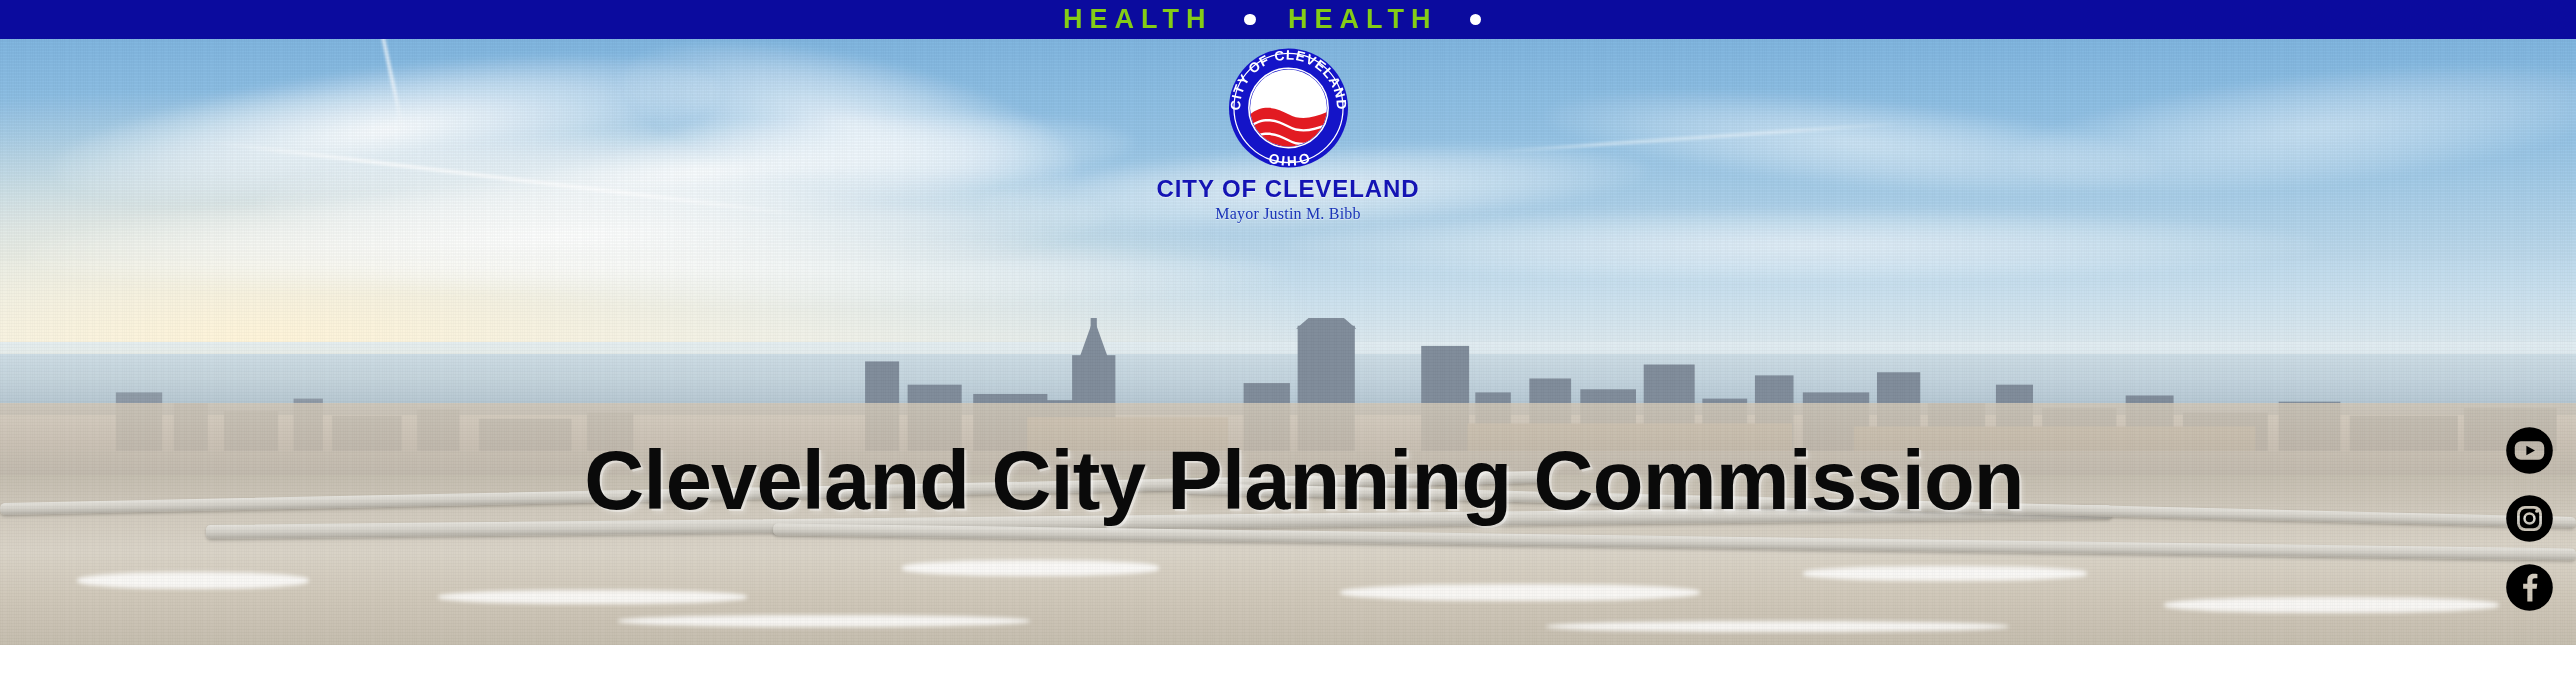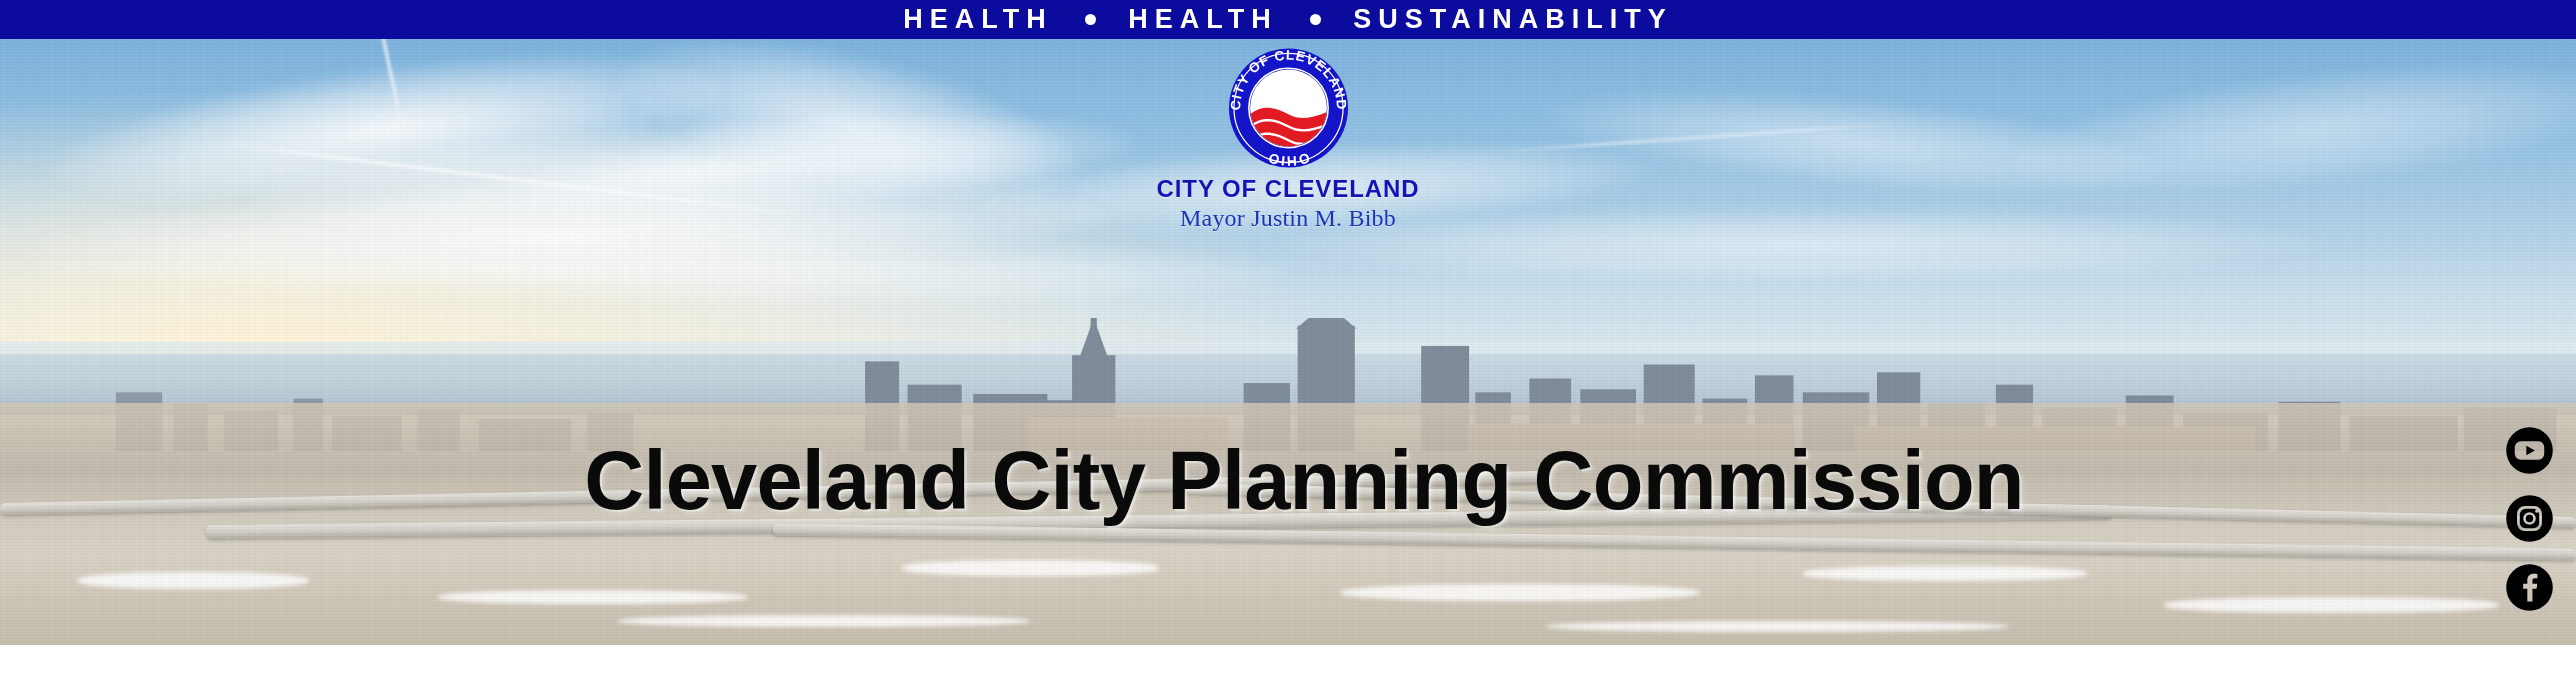--- a/index.html
+++ b/index.html
@@ -27,21 +27,21 @@
     left: 0; top: 0;
     width: 2576px;
     height: 39px;
     background: #0B0B9E;
     display: flex;
     align-items: center;
     justify-content: center;
     z-index: 40;
   }
   .tagline-word {
-    color: #ffffff;
+    color: #84cc16;
     font-family: "Liberation Sans", sans-serif;
     font-weight: 700;
     font-size: 27px;
     letter-spacing: 7px;
     line-height: 1;
     white-space: nowrap;
   }
   .tagline-dot {
     width: 11.6px;
     height: 11.6px;
@@ -203,21 +203,21 @@
     font-weight: 700;
     font-size: 24px;
     letter-spacing: 0.9px;
     line-height: 1.05;
     text-shadow: 0 0.8px 0 rgba(255,255,255,0.5);
   }
   #mayor-name {
     margin-top: 4.6px;
     color: #1A34B8;
     font-family: "Liberation Serif", serif;
-    font-size: 24px;
+    font-size: 16px;
     font-weight: 400;
     letter-spacing: 0.2px;
     line-height: 1.05;
     text-shadow: 0 0.8px 0 rgba(255,255,255,0.45);
   }
 
   
   #main-title {
     position: absolute;
     left: 16px;
@@ -269,21 +269,20 @@
 </head>
 <body>
 
 <div id="page">
 
   <div id="tagline-banner">
     <span class="tagline-word">HEALTH</span>
     <span class="tagline-dot"></span>
     <span class="tagline-word">HEALTH</span>
     <span class="tagline-dot"></span>
-    <span class="tagline-word">SUSTAINABILITY</span>
   </div>
 
   <div id="hero">
 
     <div id="sky"></div>
     <div id="sky-glow"></div>
 
     <div class="cloud c1"></div>
     <div class="cloud c2"></div>
     <div class="cloud c3"></div>

